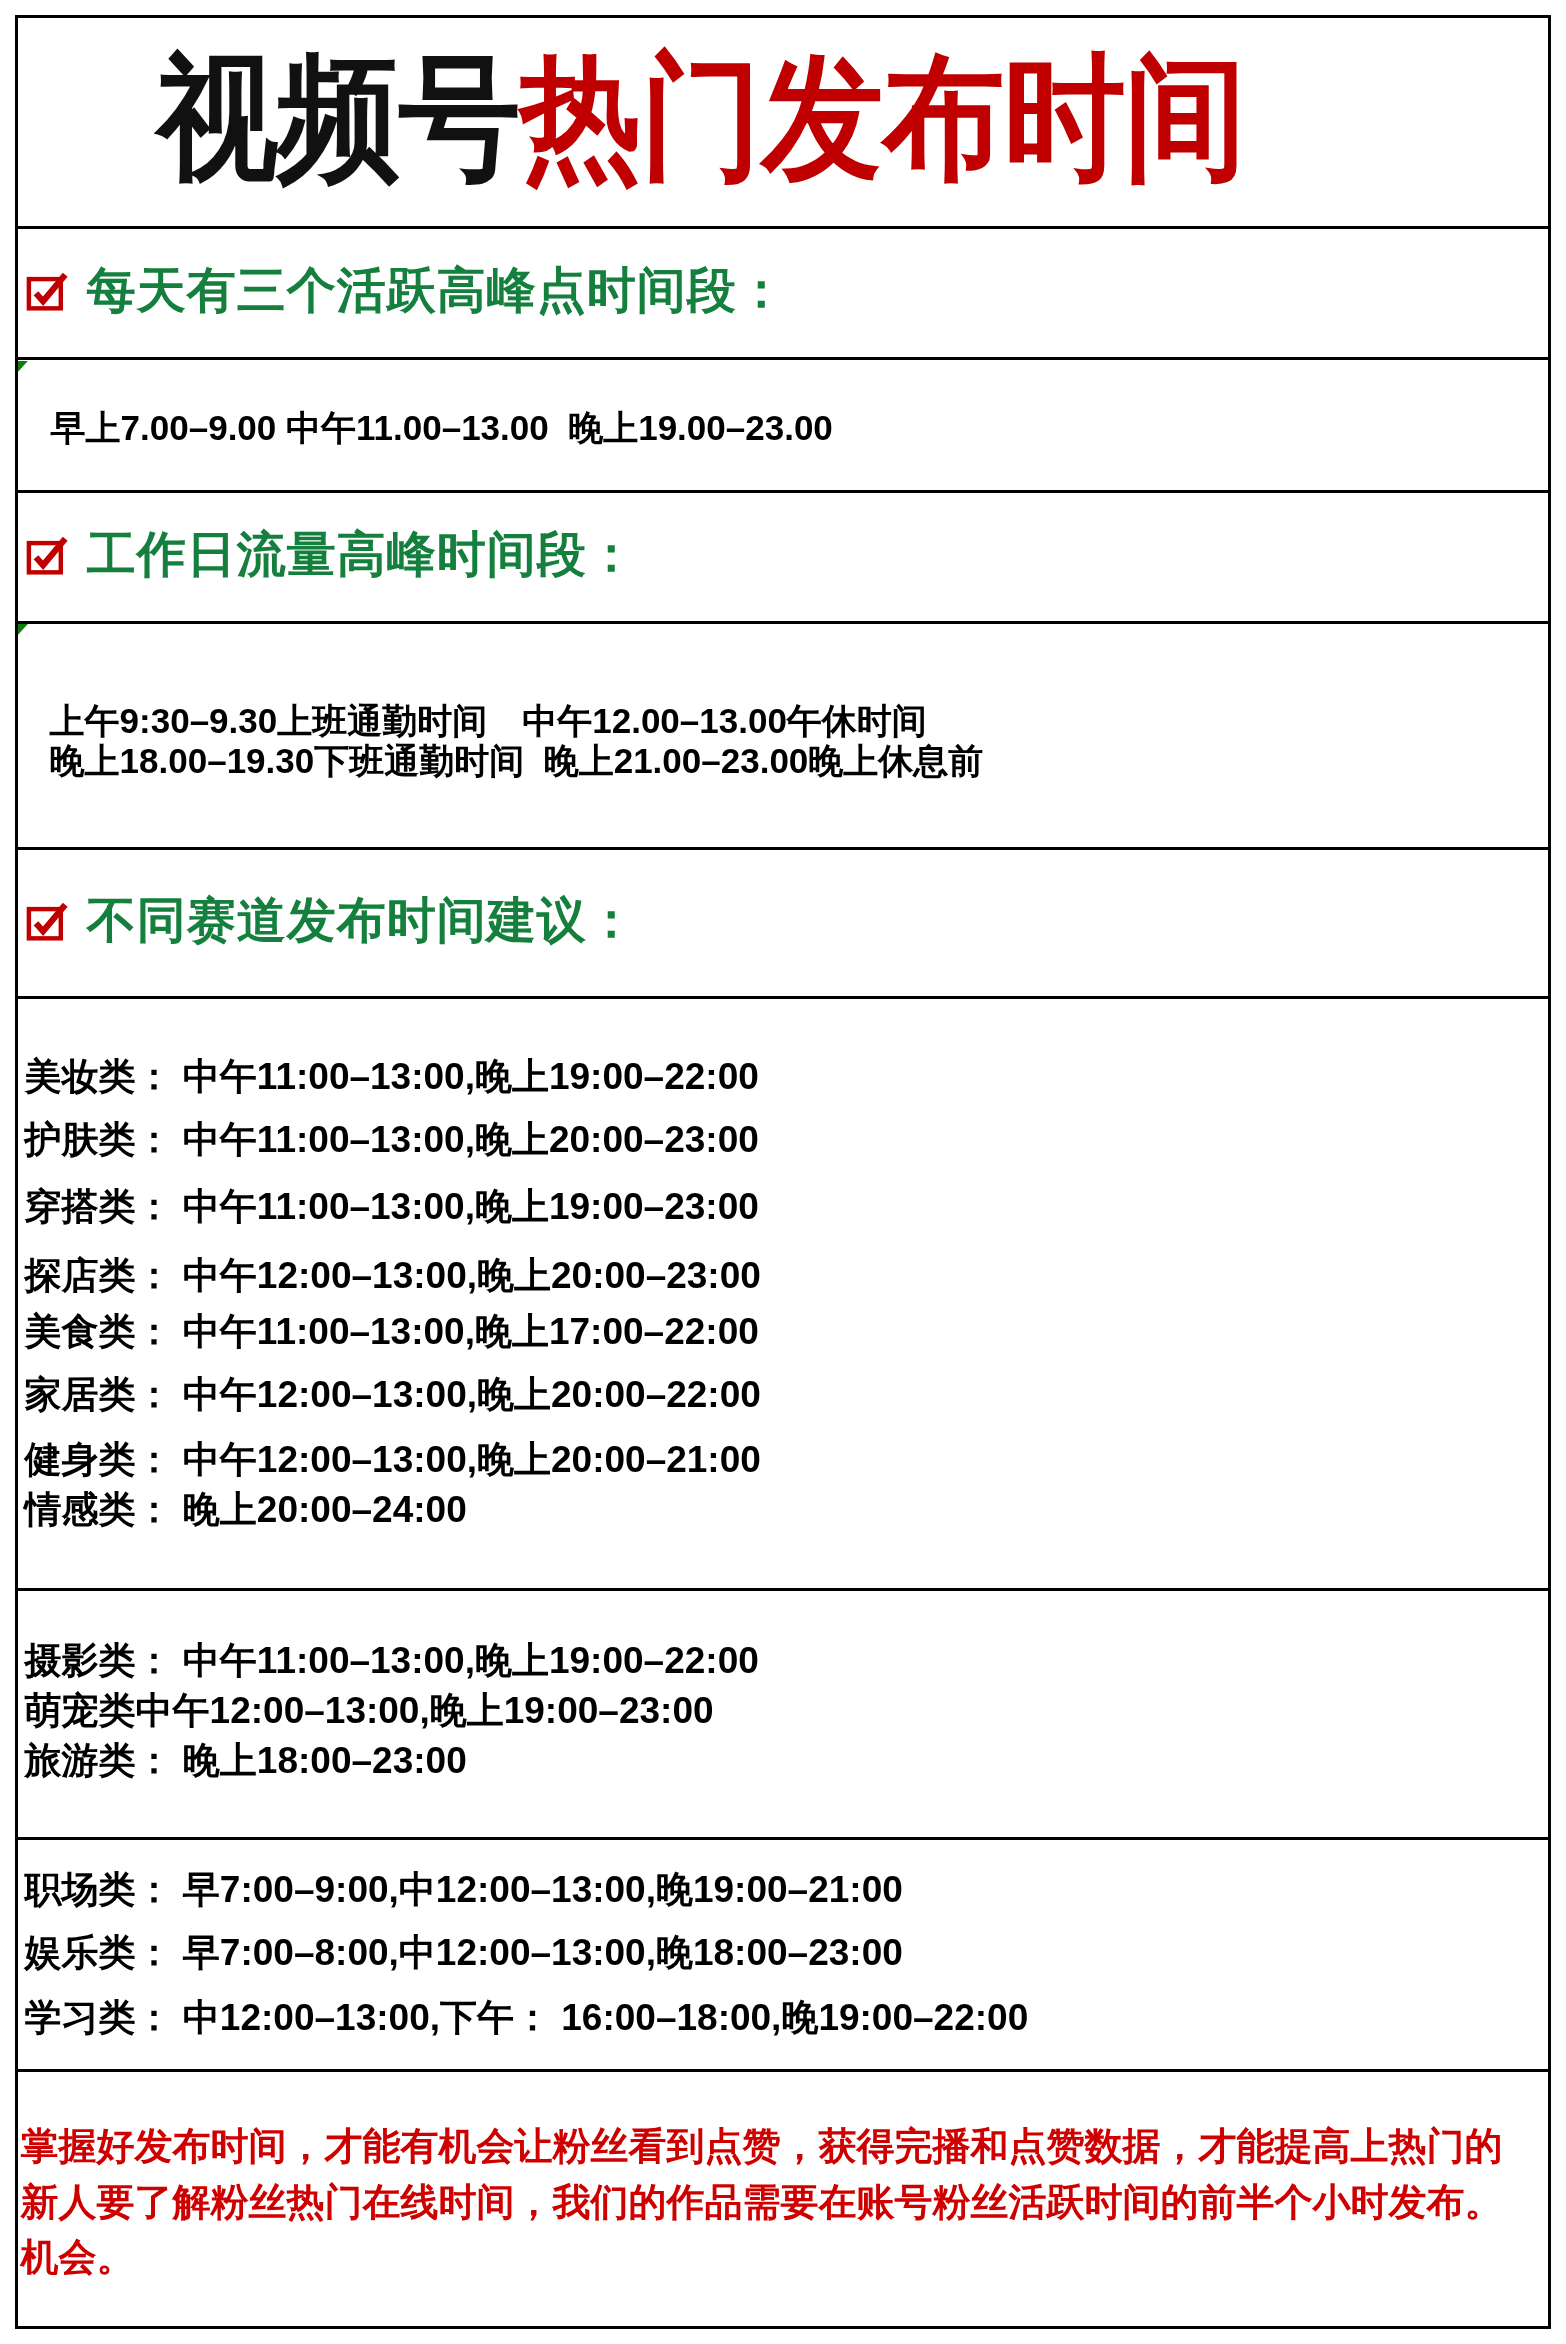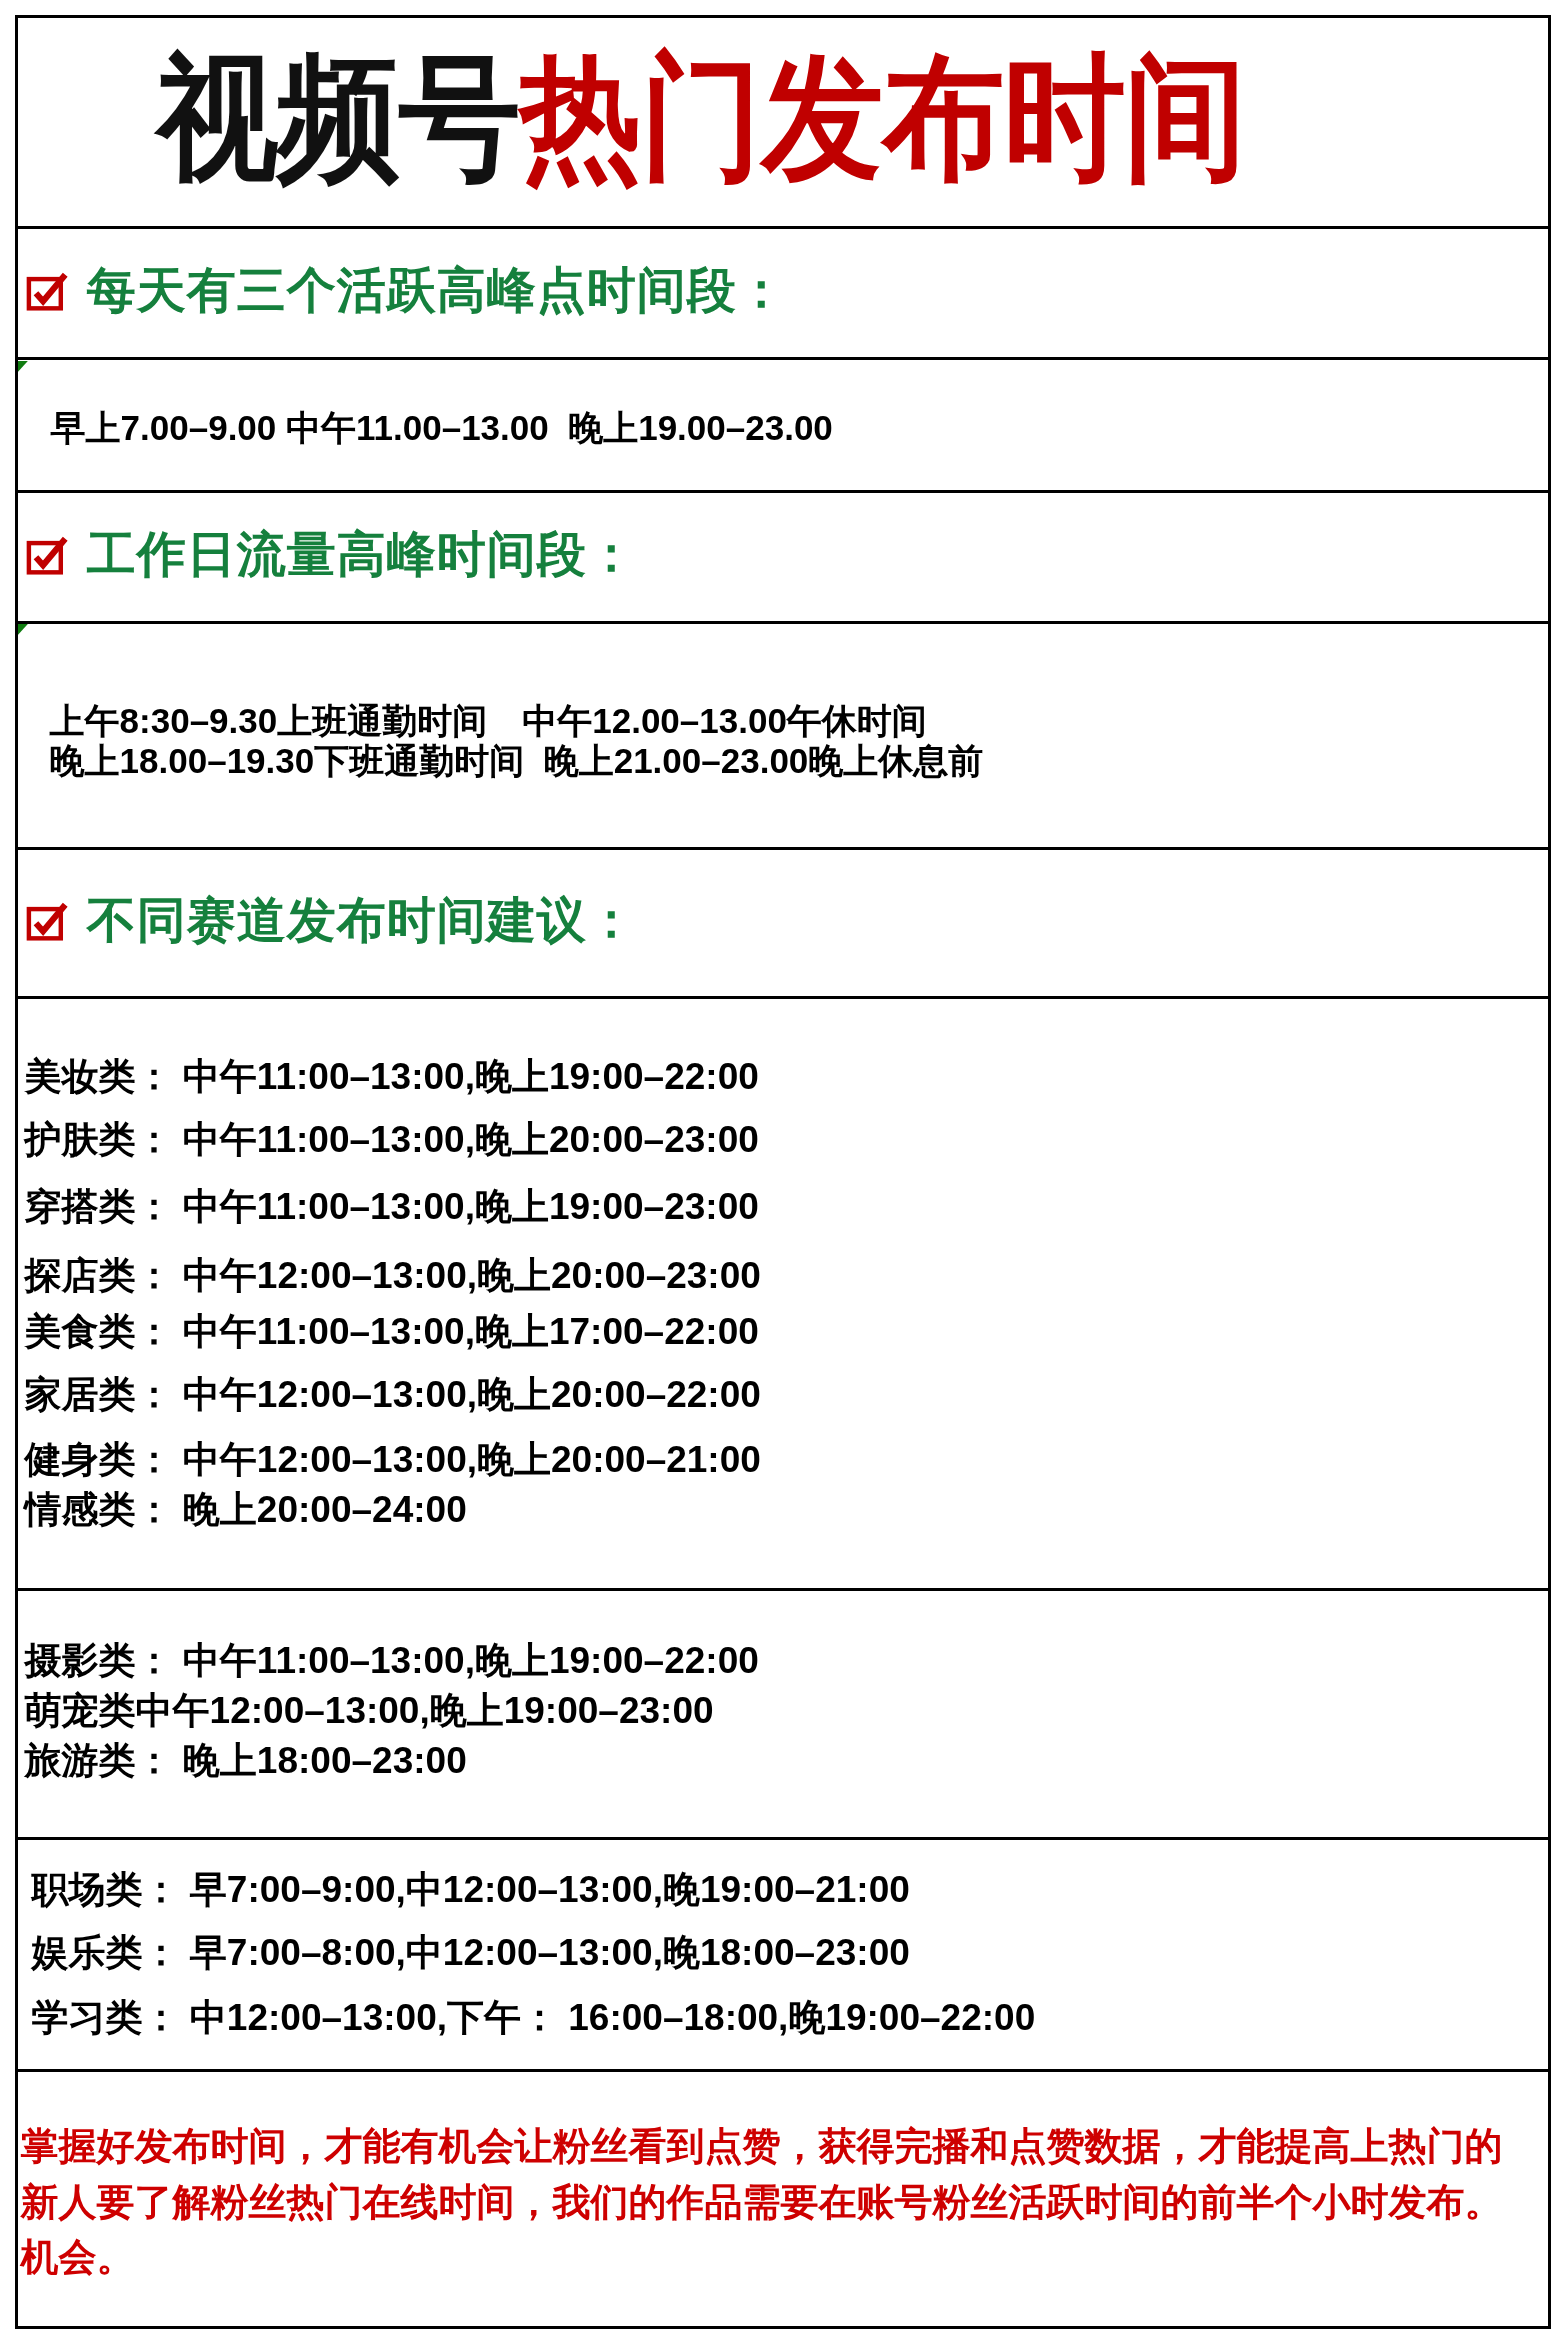--- a/index.html
+++ b/index.html
@@ -38,21 +38,21 @@
   .c3 .ln:nth-child(3){top:187px}
   .c3 .ln:nth-child(4){top:256px}
   .c3 .ln:nth-child(5){top:312px}
   .c3 .ln:nth-child(6){top:375px}
   .c3 .ln:nth-child(7){top:440px}
   .c3 .ln:nth-child(8){top:490px}
   .c4{top:1570px;height:249px;}
   .c4 .ln:nth-child(1){top:49px}
   .c4 .ln:nth-child(2){top:99px}
   .c4 .ln:nth-child(3){top:149px}
-  .c5{top:1819px;height:232px;margin-left:7px;}
+  .c5{top:1819px;height:232px;}
   .c5 .ln:nth-child(1){top:29px}
   .c5 .ln:nth-child(2){top:92px}
   .c5 .ln:nth-child(3){top:157px}
   .cfoot{top:2051px;height:253px;}
   .cfoot .ln{left:2.9px;font-size:38px;line-height:49px;color:#ce0000;font-weight:700;}
   .cfoot .ln:nth-child(1){top:53px}
   .cfoot .ln:nth-child(2){top:109px}
   .cfoot .ln:nth-child(3){top:164px}
   .tri{position:absolute;left:0;width:10.7px;height:11.6px;background:#107c10;
        clip-path:polygon(0 0,100% 0,0 100%);}
@@ -92,21 +92,21 @@
       <rect x="3" y="8" width="36" height="33" fill="none" stroke="#c00000" stroke-width="5"></rect>
       <path d="M11 24 L19 33 L44 3" fill="none" stroke="#c00000" stroke-width="7"></path>
     </svg>
     <span class="lbl">工作日流量高峰时间段：</span>
   </div>
 
   <div class="sep sep4"></div>
   <div class="tri tri2"></div>
 
   <div class="row crow c2">
-    <div class="ln">上午8:30–9.30上班通勤时间　中午12.00–13.00午休时间</div>
+    <div class="ln">上午9:30–9.30上班通勤时间　中午12.00–13.00午休时间</div>
     <div class="ln">晚上18.00–19.30下班通勤时间  晚上21.00–23.00晚上休息前</div>
   </div>
 
   <div class="sep sep5"></div>
 
   <div class="row hrow h3">
     <svg class="cb" viewBox="0 0 48 44" overflow="visible">
       <rect x="3" y="8" width="36" height="33" fill="none" stroke="#c00000" stroke-width="5"></rect>
       <path d="M11 24 L19 33 L44 3" fill="none" stroke="#c00000" stroke-width="7"></path>
     </svg>

